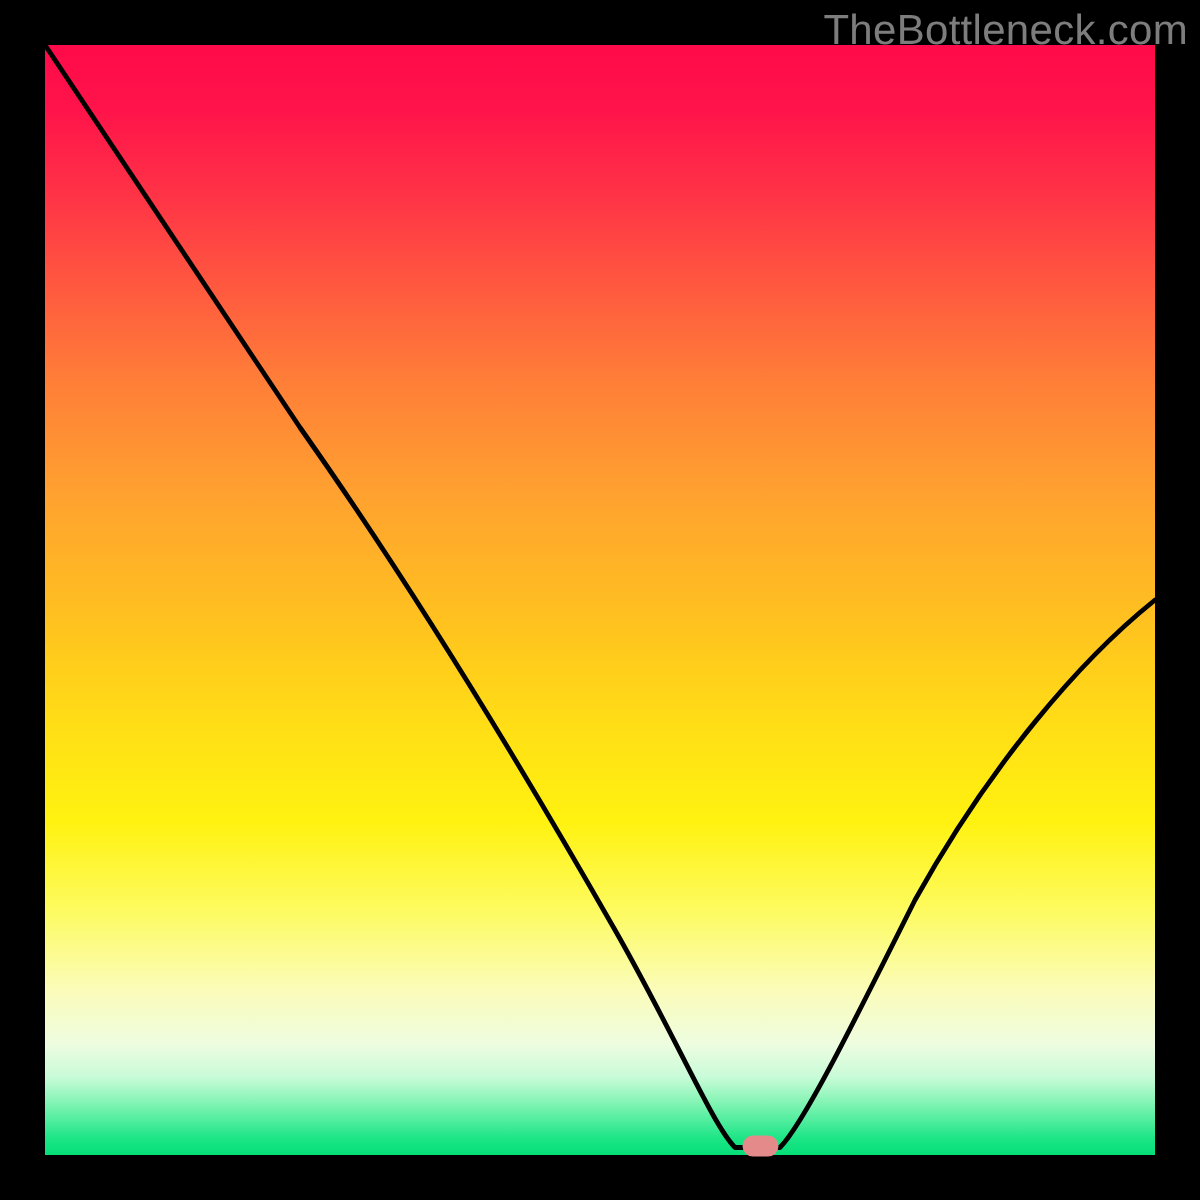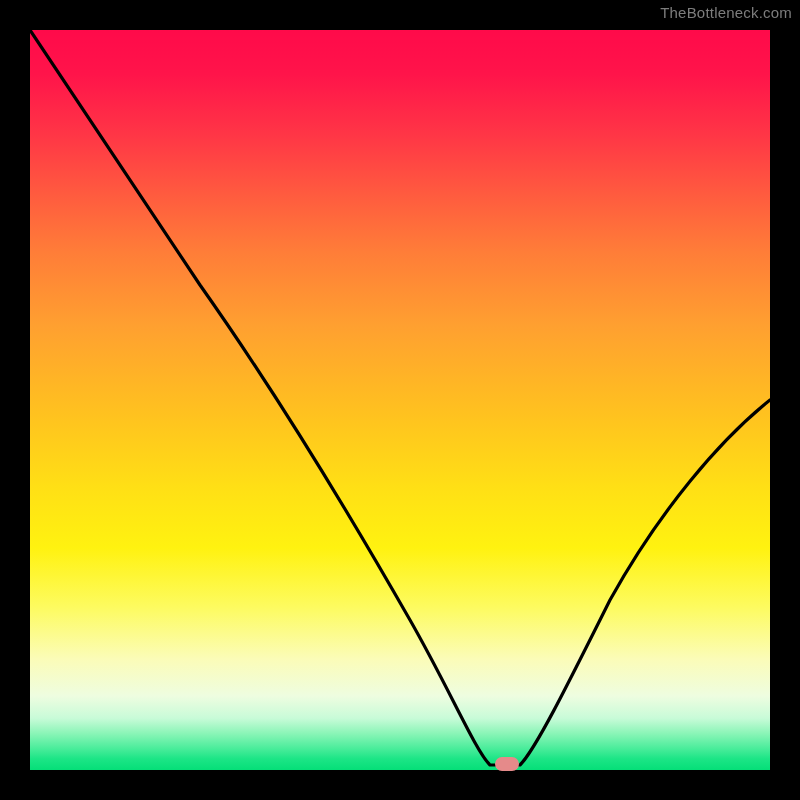--- a/index.html
+++ b/index.html
@@ -55,21 +55,21 @@
     width: 24px;
     height: 14px;
     border-radius: 7px;
     background: #e58a8a;
   }
   .watermark {
     position: absolute;
     top: 4px;
     right: 8px;
     color: #7d7d7d;
-    font-size: 15px;
+    font-size: 28px;
     font-weight: 500;
     letter-spacing: 0.2px;
   }
 </style>
 </head>
 <body>
 
 <div class="frame">
   <div class="plot">
     <svg viewBox="0 0 740 740" preserveAspectRatio="none">

